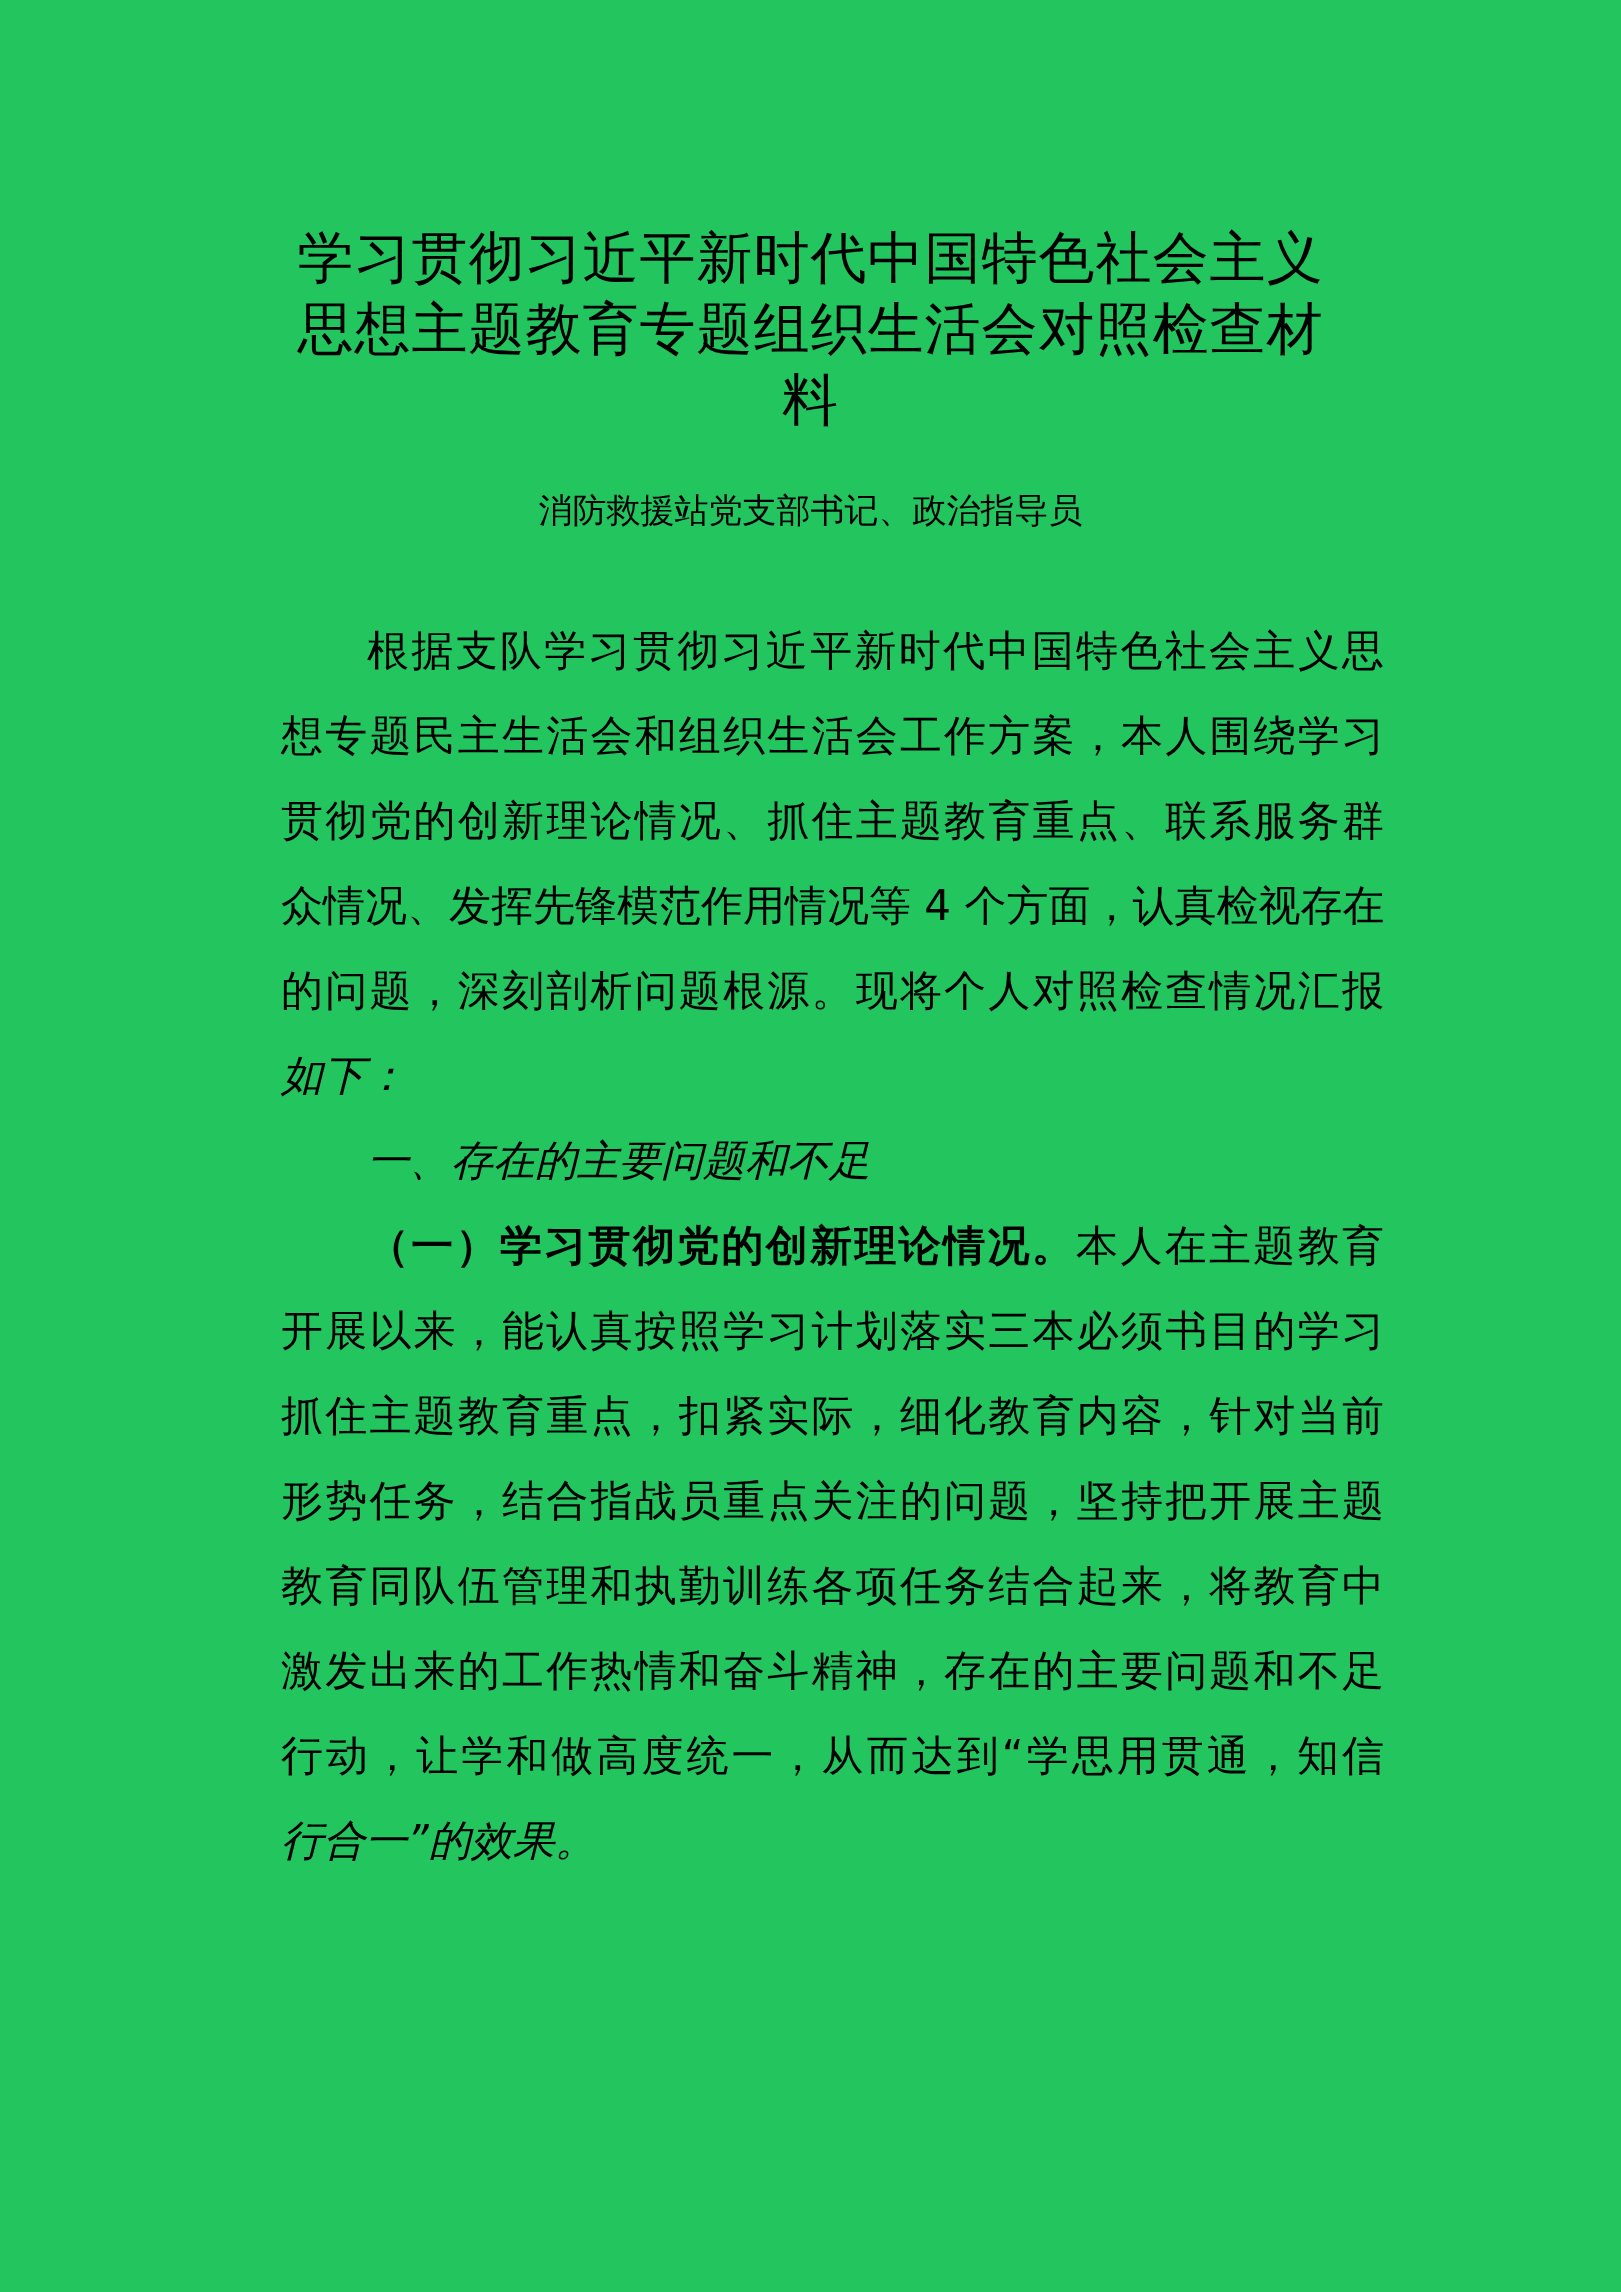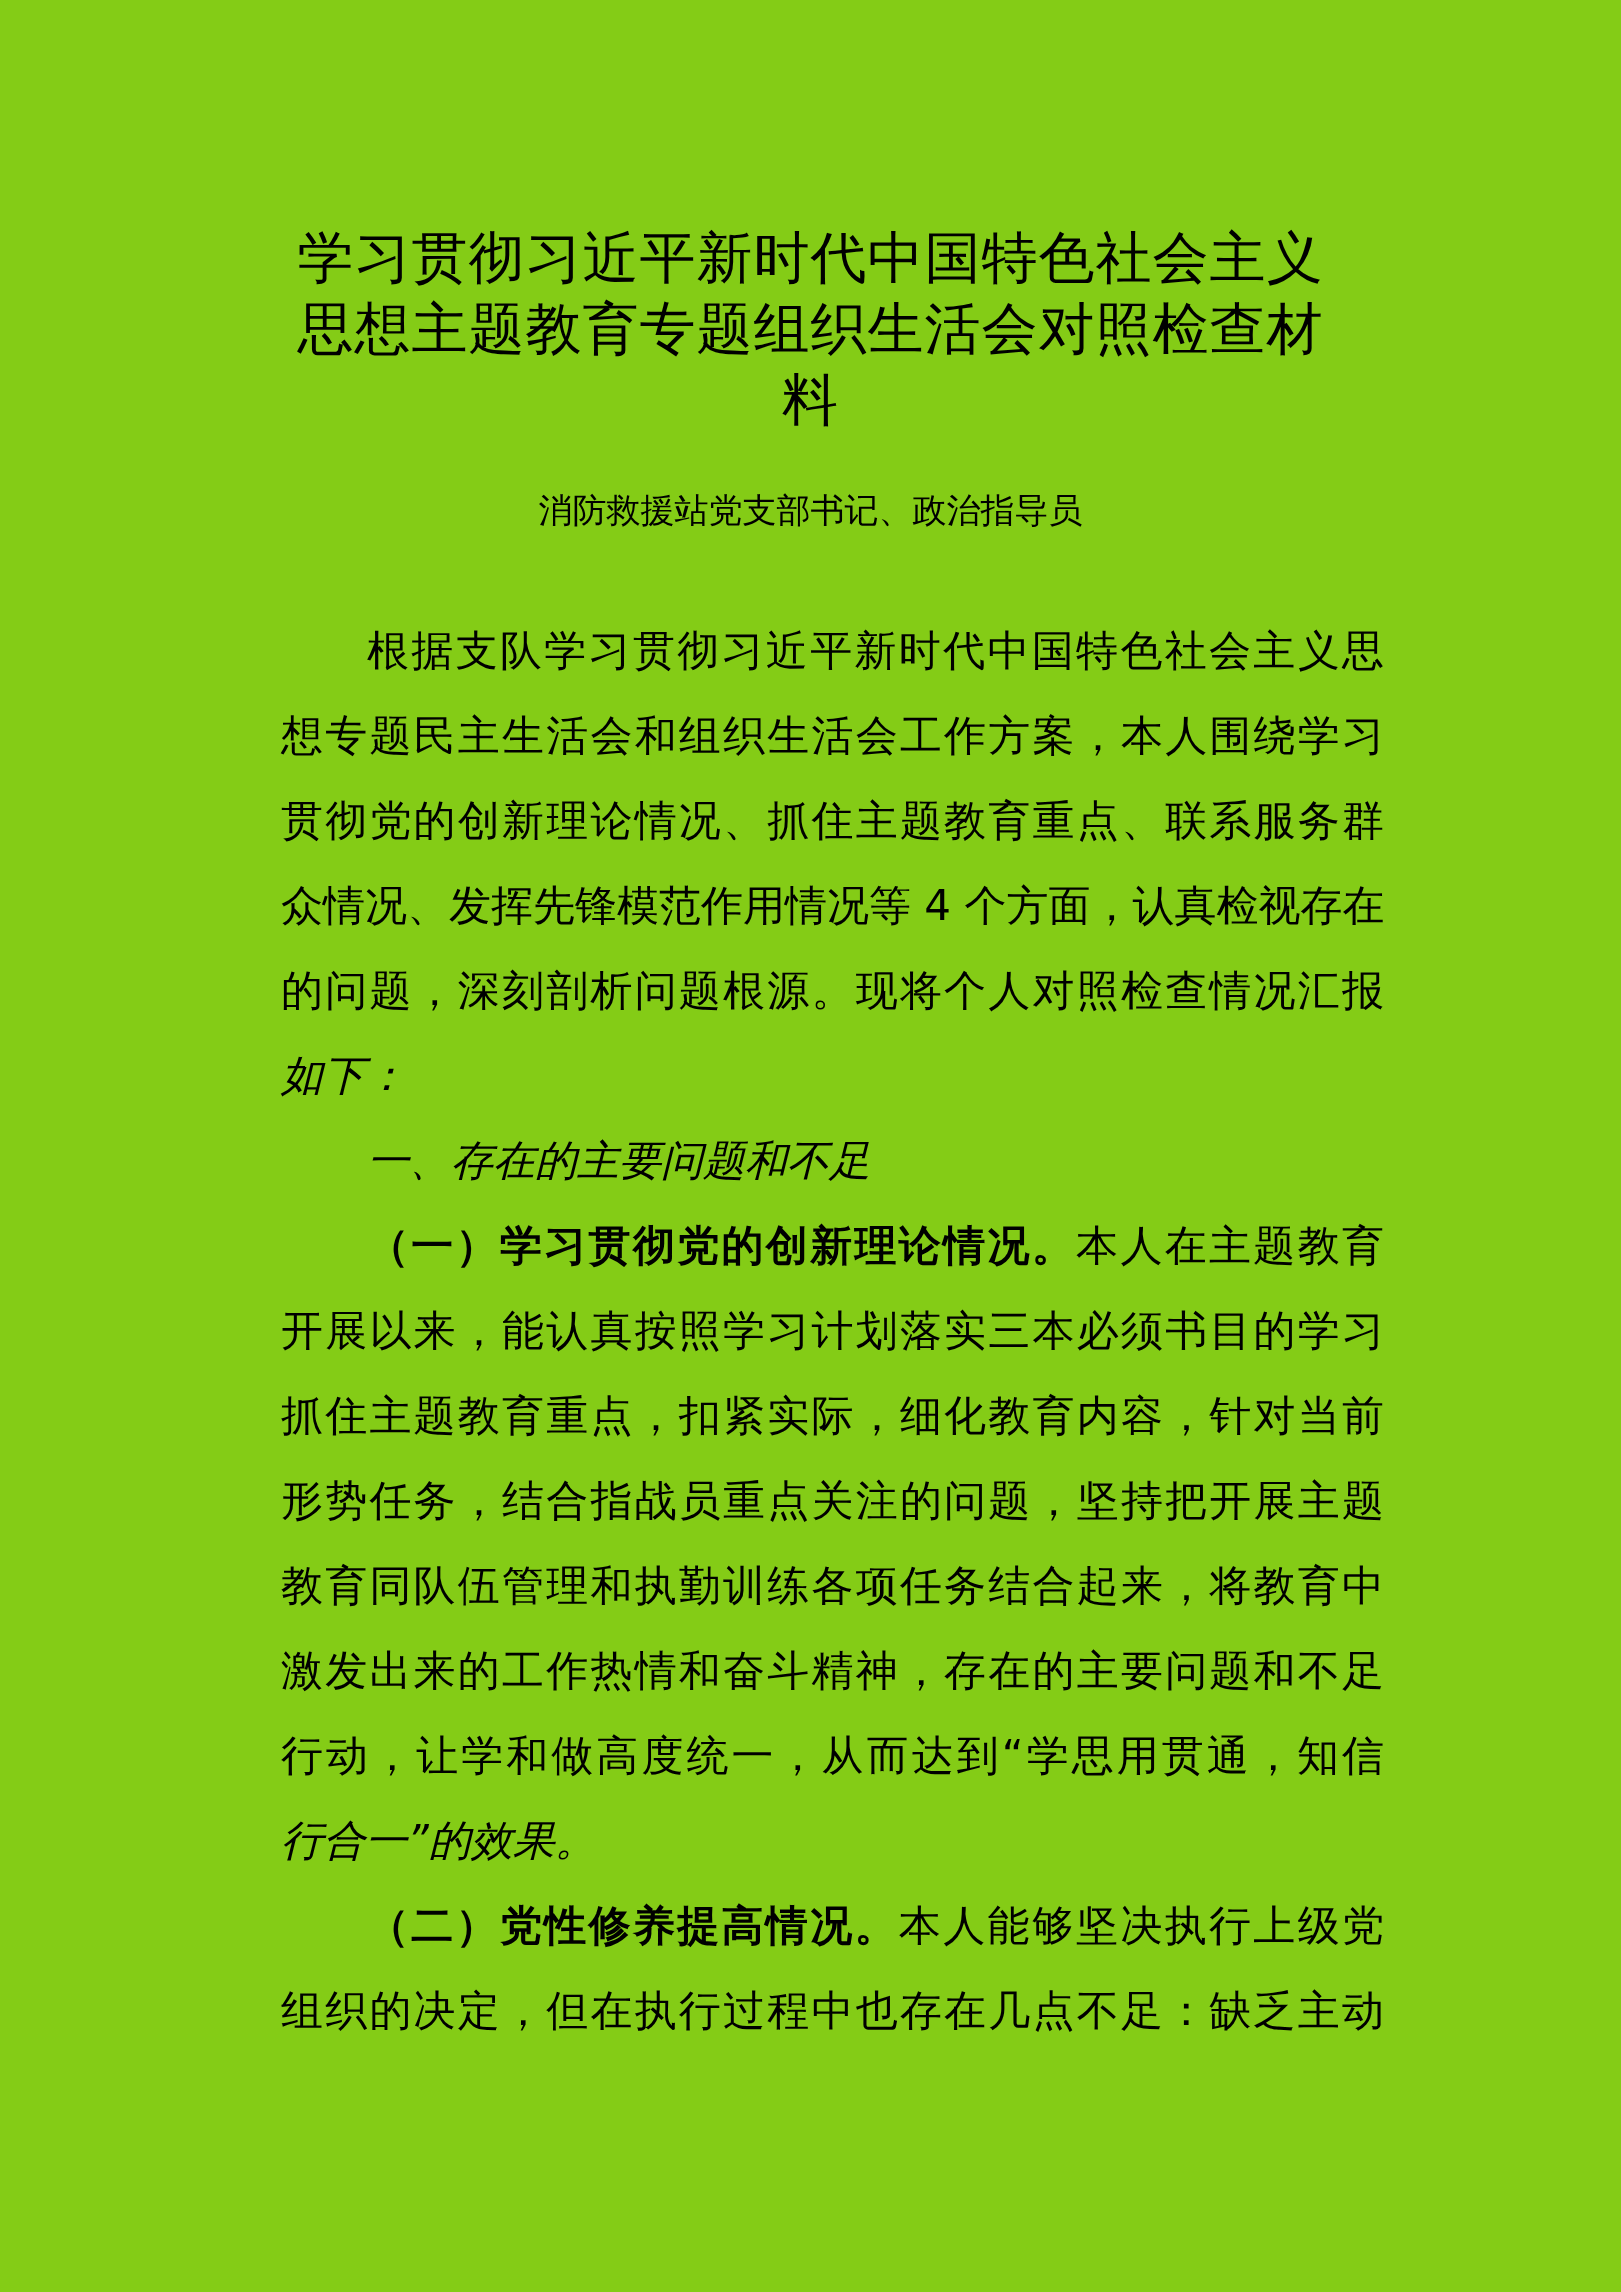--- a/index.html
+++ b/index.html
@@ -13,21 +13,21 @@
       position: relative;
       overflow: hidden;
       font-family: "DejaVu Sans", "Liberation Sans", sans-serif;
       color: #000000;
     }
     .page {
       position: absolute;
       left: 0; top: 0;
       width: 1621px;
       height: 2293px;
-      background: #84cc16;
+      background: #22c55e;
     }
     .title {
       position: absolute;
       left: 255px;
       width: 1111px;
       top: 222px;
       text-align: center;
       font-size: 56px;
       line-height: 71px;
       font-weight: normal;
@@ -99,20 +99,16 @@
       <span class="line indent"><span class="bold">（一）学习贯彻党的创新理论情况。</span><span>本人在主题教育</span></span>
       <span class="line">开展以来，能认真按照学习计划落实三本必须书目的学习</span>
       <span class="line">抓住主题教育重点，扣紧实际，细化教育内容，针对当前</span>
       <span class="line">形势任务，结合指战员重点关注的问题，坚持把开展主题</span>
       <span class="line">教育同队伍管理和执勤训练各项任务结合起来，将教育中</span>
       <span class="line">激发出来的工作热情和奋斗精神，存在的主要问题和不足</span>
       <span class="line">行动，让学和做高度统一，从而达到“学思用贯通，知信</span>
       <span class="line last">行合一”的效果。</span>
     </div>
 
-    <div>
-      <span class="line indent"><span class="bold">（二）党性修养提高情况。</span><span>本人能够坚决执行上级党</span></span>
-      <span class="line">组织的决定，但在执行过程中也存在几点不足：缺乏主动</span>
-    </div>
 
   </div>
 </div>
 
 
 </body></html>

